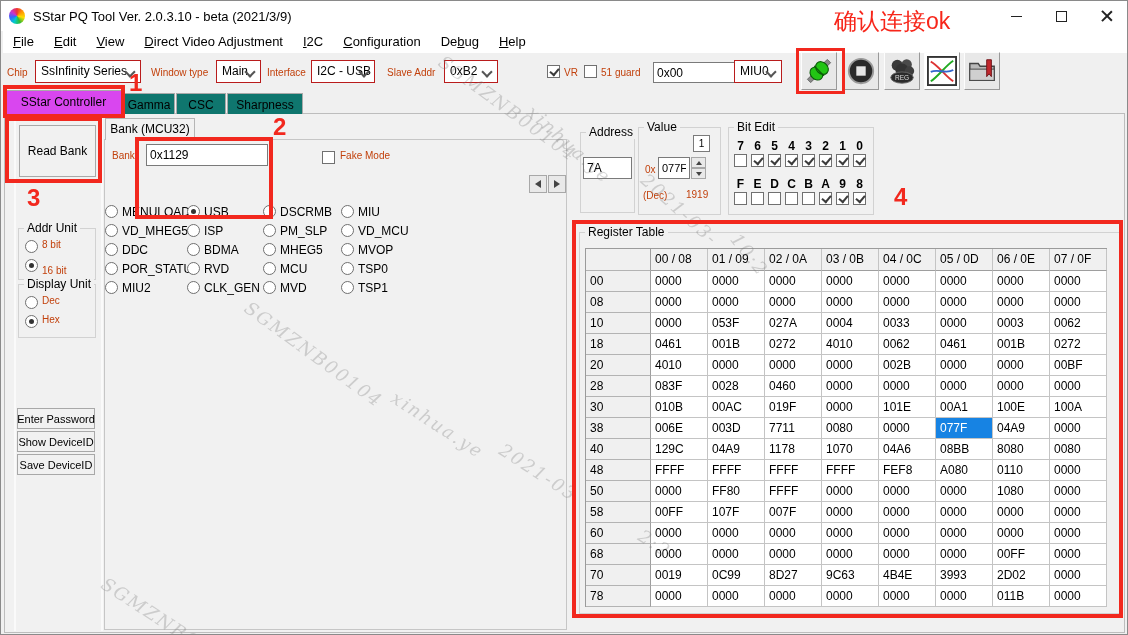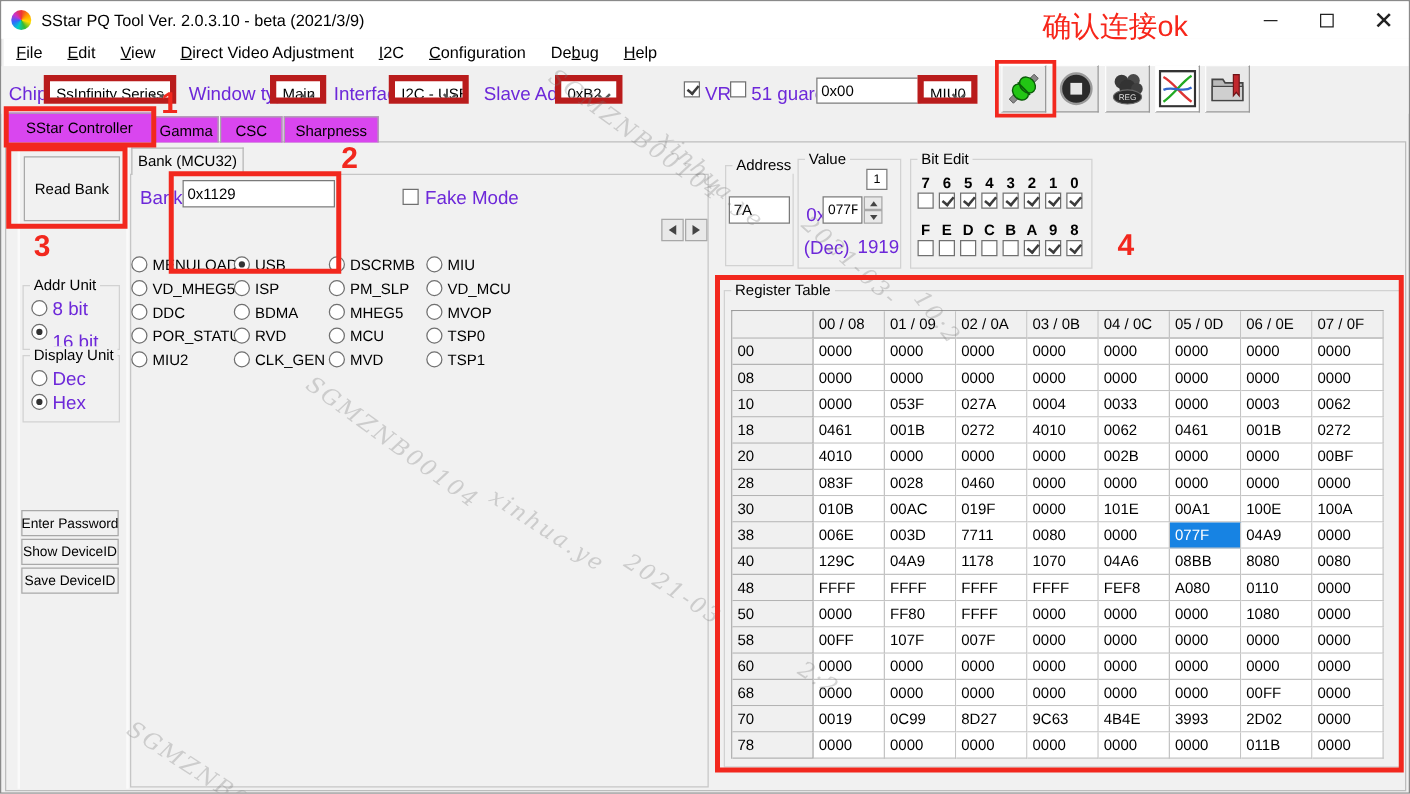--- a/index.html
+++ b/index.html
@@ -1,19 +1,19 @@
 <!DOCTYPE html>
 <html><head>
 <meta charset="utf-8">
 <style>
   html,body{margin:0;padding:0;background:#d8d8d8;}
   #win{position:relative;width:1128px;height:635px;background:#F0F0F0;border:1px solid #8a8a8a;
        box-sizing:border-box;font-family:"Liberation Sans",sans-serif;overflow:hidden;
        -webkit-font-smoothing:antialiased;}
-  .lbl{position:absolute;font-size:15px;color:#6d28d9;white-space:nowrap;}
+  .lbl{position:absolute;font-size:10px;color:#c2410c;white-space:nowrap;}
 
   
   #titlebar{position:absolute;left:0;top:0;width:100%;height:30px;background:#fff;}
   #app-icon{position:absolute;left:8px;top:7px;width:16px;height:16px;border-radius:50%;
     background:conic-gradient(#e33,#f90,#fd0,#3b3,#0cc,#36f,#c3c,#e33);}
   #title-text{position:absolute;left:32px;top:8px;font-size:13px;color:#000;white-space:nowrap;}
   .capbtn{position:absolute;top:0;width:45px;height:30px;display:flex;align-items:center;justify-content:center;}
   .glyph-min{width:11px;height:1px;background:#222;}
   .glyph-max{width:9px;height:9px;border:1px solid #222;}
   .glyph-close{position:relative;width:12px;height:12px;}
@@ -21,36 +21,36 @@
   .glyph-close::before{transform:rotate(45deg);}
   .glyph-close::after{transform:rotate(-45deg);}
 
   
   #menubar{position:absolute;left:2px;top:30px;height:22px;display:flex;background:#fff;width:1124px;}
   .menu-item{padding:3px 10px;font-size:13px;color:#000;white-space:nowrap;}
   .menu-item u{text-decoration:underline;}
 
   
   #toolbar{position:absolute;left:0;top:52px;width:100%;height:38px;background:#F0F0F0;}
-  .combo{position:absolute;background:#fff;border:5px solid #b91c1c;font-size:12px;box-sizing:border-box;
+  .combo{position:absolute;background:#fff;border:1px solid #b91c1c;font-size:12px;box-sizing:border-box;
          padding:3px 18px 0 5px;white-space:nowrap;overflow:hidden;}
   .chev{position:absolute;right:6px;top:7px;width:6px;height:6px;border:solid #555;border-width:0 0 2px 2px;
         transform:rotate(-45deg);}
   .tfield{position:absolute;background:#fff;border:1px solid #7a7a7a;font-size:12px;box-sizing:border-box;
           padding:0 3px;font-family:"Liberation Sans",sans-serif;}
   .cbx{position:absolute;width:13px;height:13px;background:#fff;border:1px solid #707070;box-sizing:border-box;}
   .tick{position:absolute;left:2px;top:2px;width:7px;height:4px;border-left:2px solid #3c3c3c;
         border-bottom:2px solid #3c3c3c;transform:rotate(-50deg);}
   .iconbtn{position:absolute;width:36px;height:38px;background:#e8e8e8;border:1px solid #999;
            border-top-color:#fdfdfd;border-left-color:#fdfdfd;box-sizing:border-box;
            display:flex;align-items:center;justify-content:center;}
 
   
   .main-tab{position:absolute;box-sizing:border-box;border:1px solid #a9a9a9;border-bottom:none;
-            background:#d946ef;font-size:12px;text-align:center;padding-top:4px;white-space:nowrap;overflow:hidden;}
+            background:#0f766e;font-size:12px;text-align:center;padding-top:4px;white-space:nowrap;overflow:hidden;}
   .main-tab.active{background:#d946ef;z-index:3;}
   #page{position:absolute;left:3px;top:112px;width:1121px;height:520px;background:#f1f1f1;
         border:1px solid #bdbdbd;box-sizing:border-box;}
   .sep{position:absolute;width:2px;background:#fafafa;}
 
   
   .btn{position:absolute;background:#f1f1f1;border:1px solid #a8a8a8;box-sizing:border-box;font-size:12px;
        display:flex;align-items:center;justify-content:center;color:#000;white-space:nowrap;}
   .grp{position:absolute;border:1px solid #d2d2d2;box-sizing:border-box;}
   .grp .legend{position:absolute;top:-8px;left:5px;background:#f1f1f1;padding:0 3px;font-size:12px;white-space:nowrap;}

